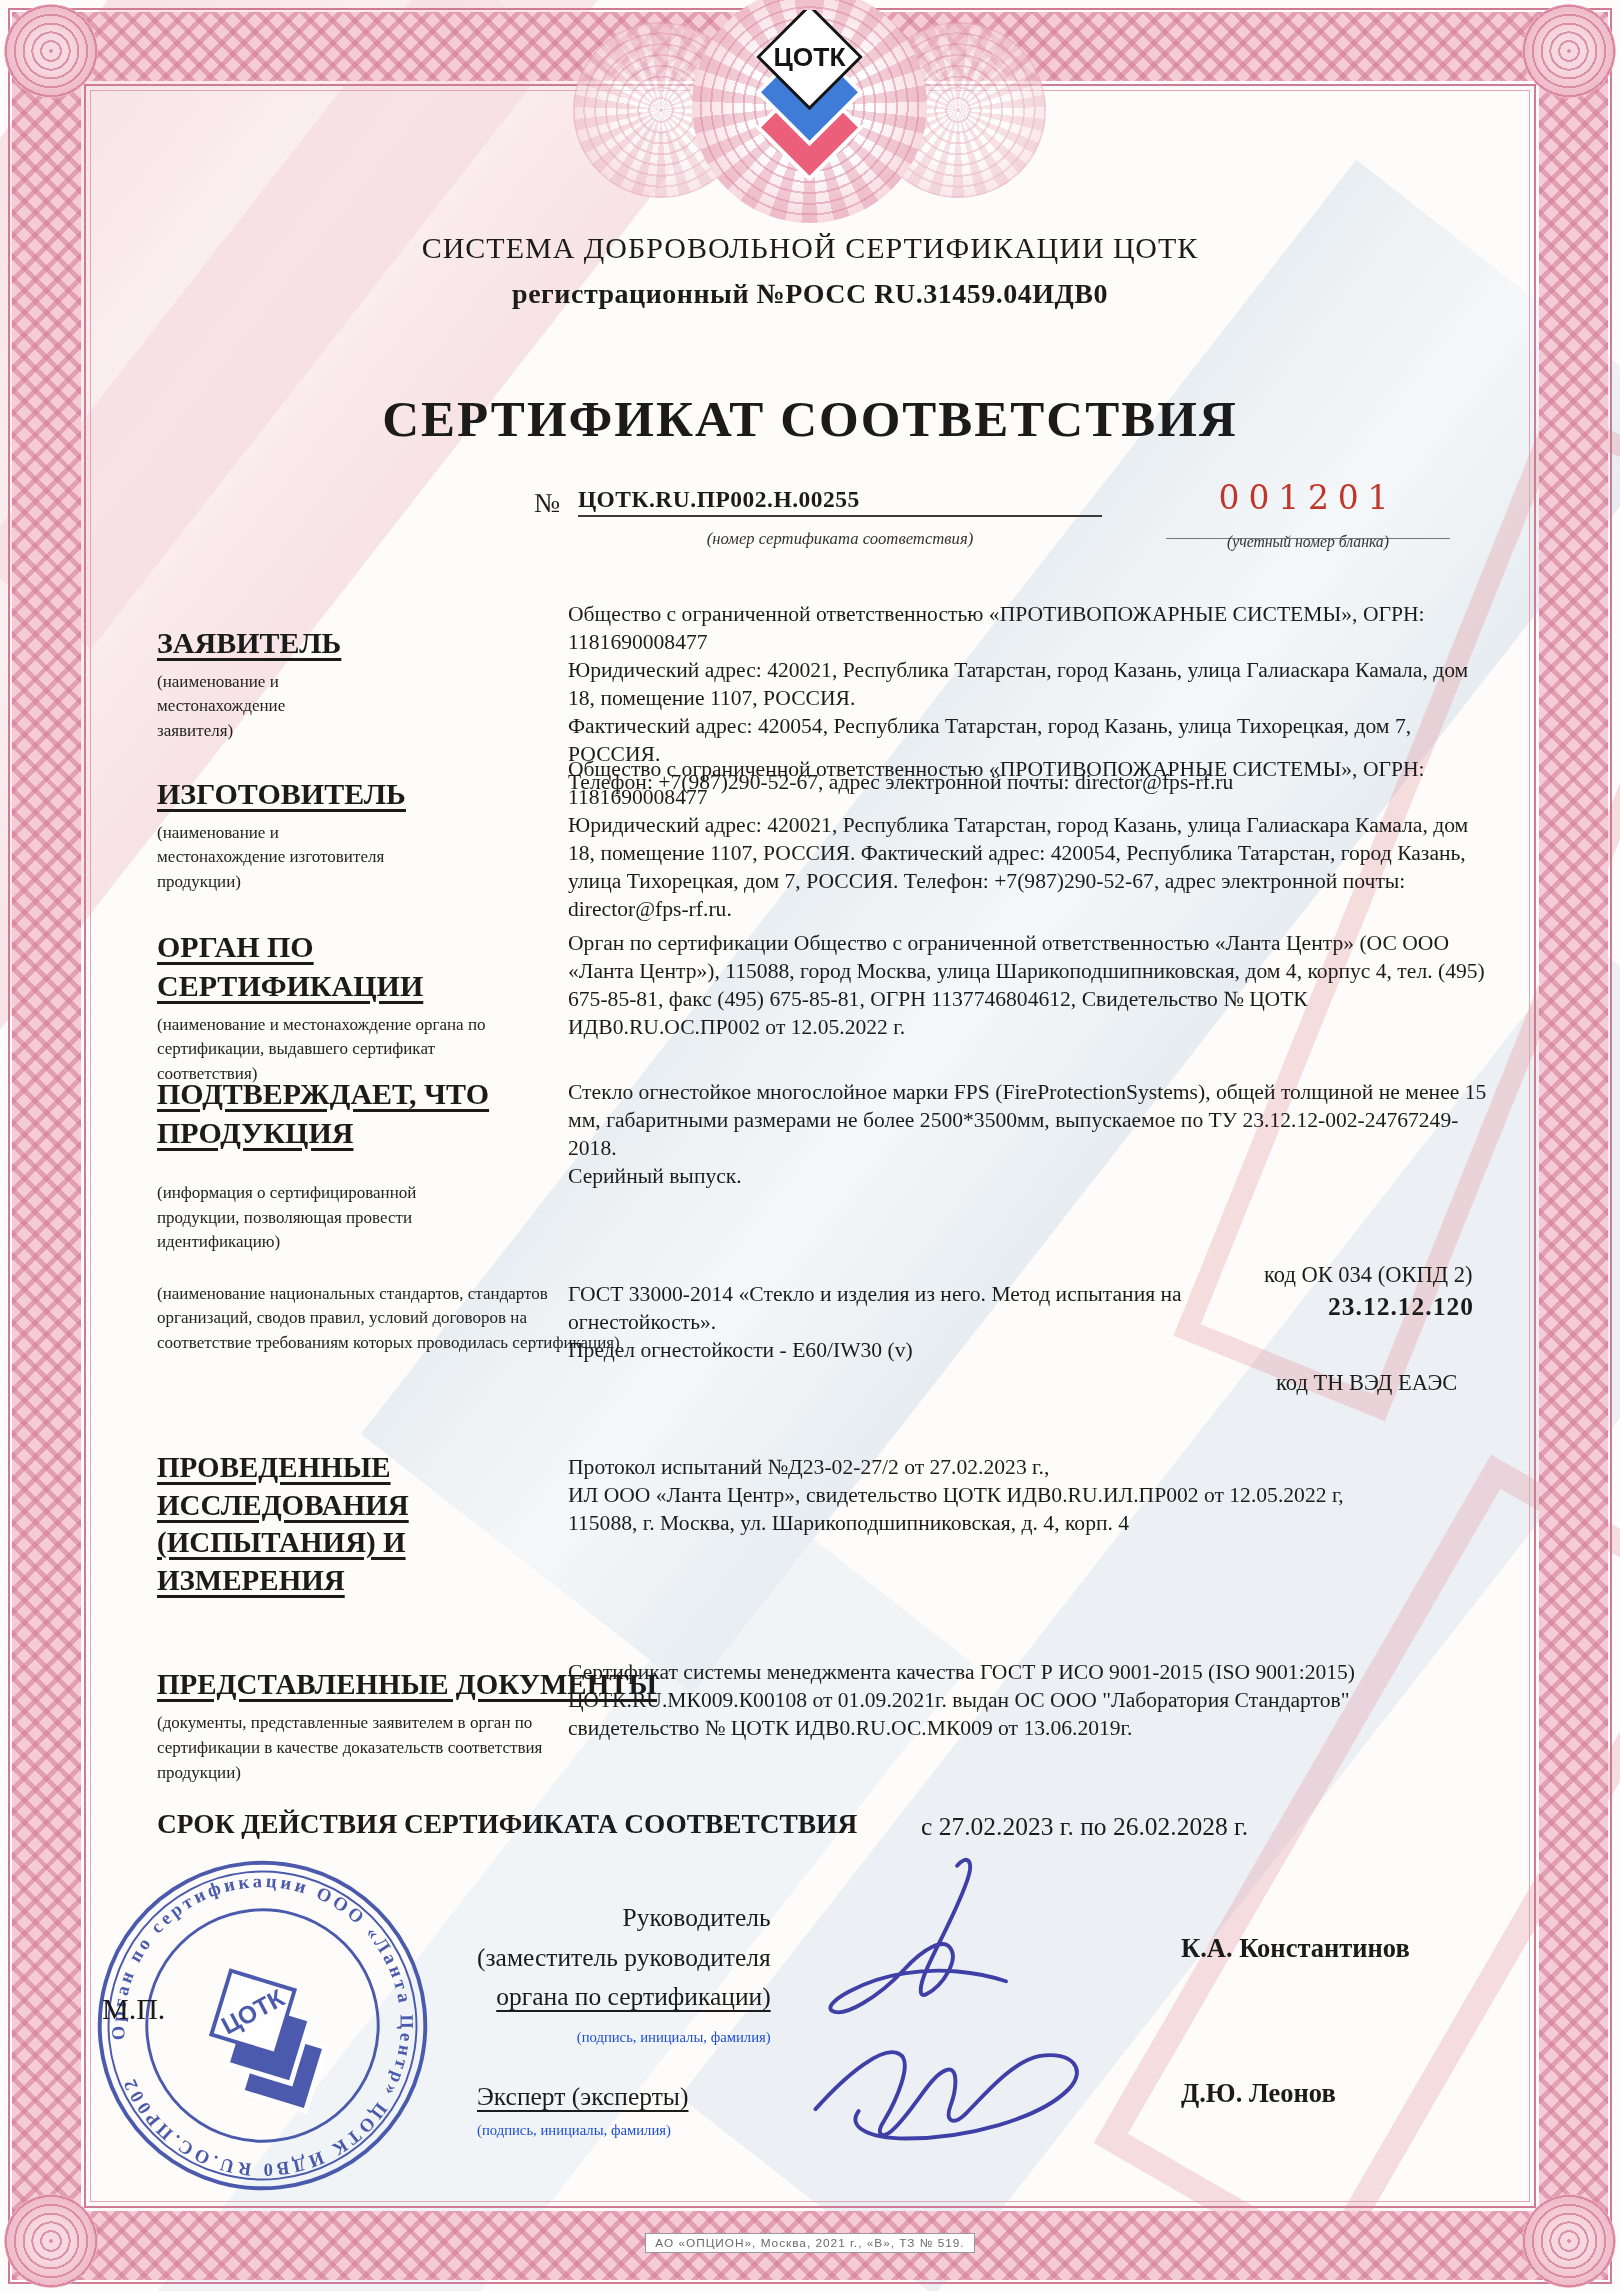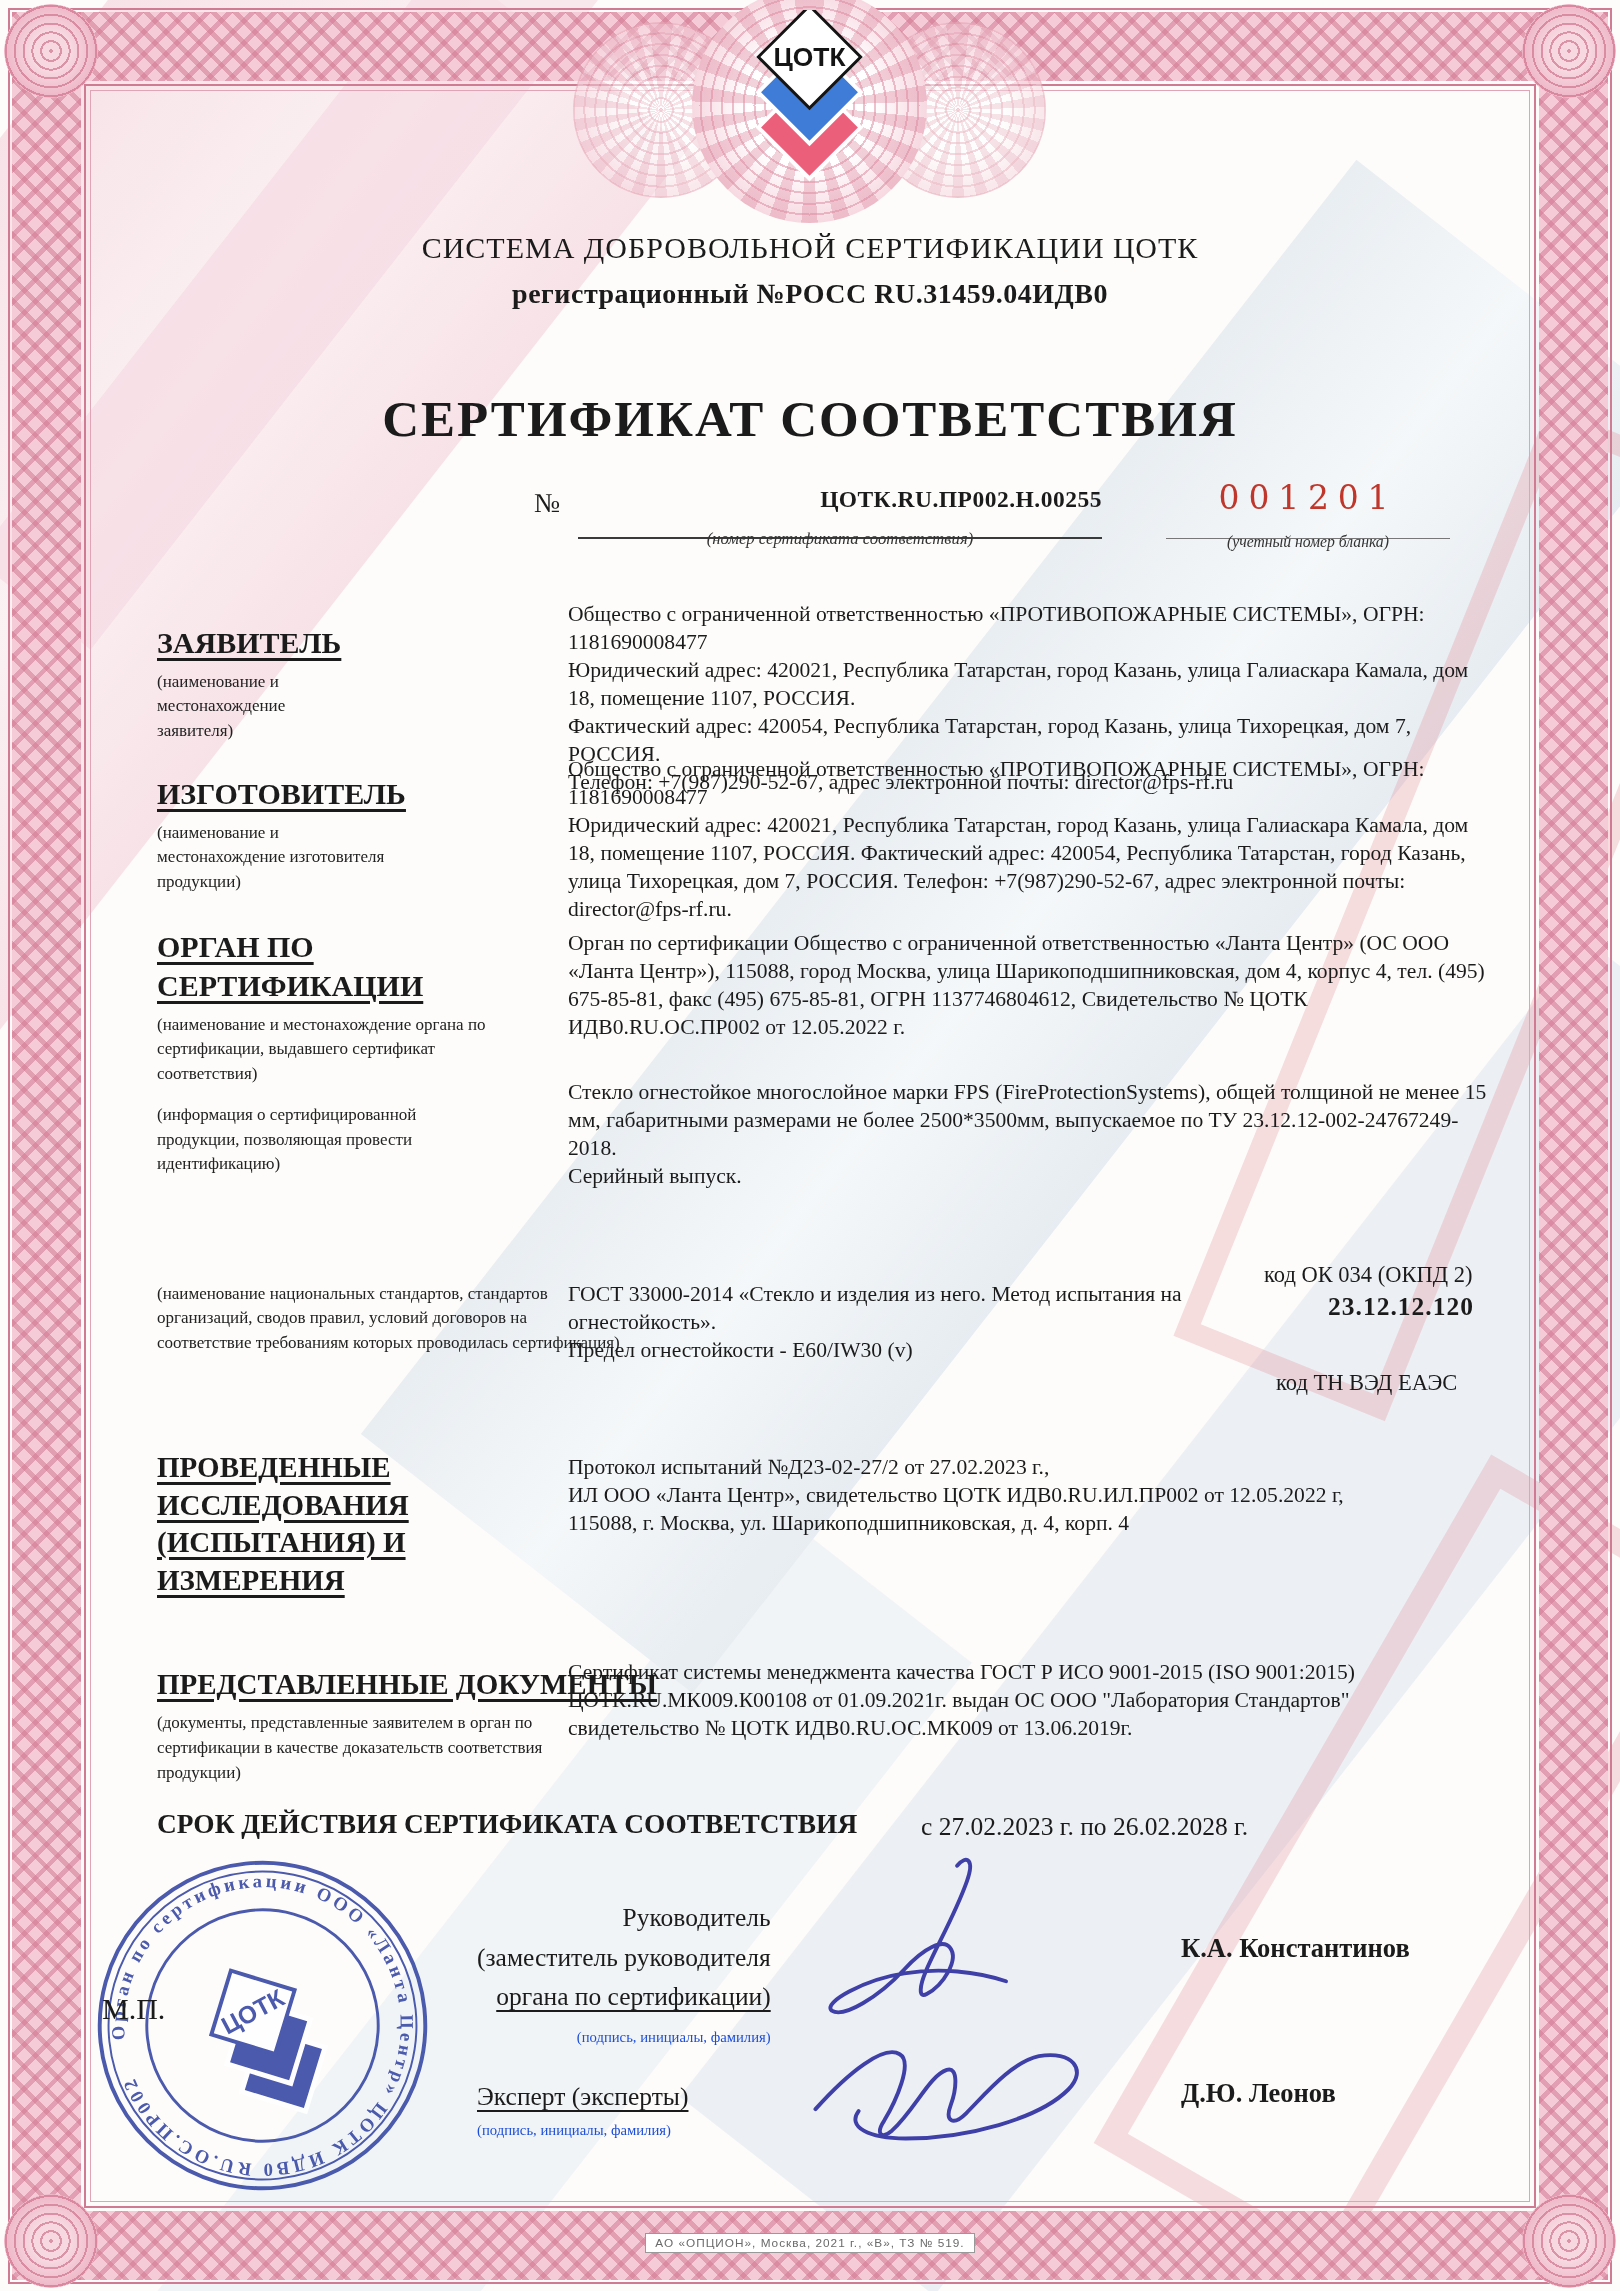--- a/index.html
+++ b/index.html
@@ -56,21 +56,21 @@
   .rosette-fan{width:176px;height:176px;opacity:.6;}
   .fan-l{left:573px;top:21.6px;} .fan-r{left:870px;top:21.6px;}
   .logo-svg{position:absolute;z-index:3;left:726px;top:9.8px;}
   
   .center-line{position:absolute;left:98px;right:98px;text-align:center;z-index:4;}
   .system-title{top:231px;font-size:30px;letter-spacing:1px;}
   .reg-line{top:278px;font-size:28px;font-weight:bold;letter-spacing:0.5px;}
   .doc-title{top:390px;font-size:51px;font-weight:bold;letter-spacing:2px;}
   .num-prefix{position:absolute;left:534px;top:488px;font-size:27.4px;z-index:4;}
   .cert-num-box{position:absolute;left:578px;top:486px;width:524px;z-index:4;
-    text-align:right;border-bottom:2px solid #3a3a3a;padding-bottom:24px;
+    text-align:left;border-bottom:2px solid #3a3a3a;padding-bottom:2px;
     font-size:23.5px;font-weight:bold;letter-spacing:0.5px;}
   .cert-num-caption{position:absolute;left:578px;top:529px;width:524px;z-index:4;
     text-align:center;font-size:16.7px;font-style:italic;color:#333;}
   .blank-num-box{position:absolute;left:1166px;top:478px;width:284px;z-index:4;
     text-align:center;color:#c0362b;font-size:33px;letter-spacing:8.8px;
     border-bottom:1.5px solid #777;padding-bottom:21px;font-family:"DejaVu Serif",serif;}
   .blank-num-caption{position:absolute;left:1166px;top:533px;width:284px;z-index:4;
     text-align:center;font-size:15.7px;font-style:italic;color:#333;}
   
   .sec-label-block{position:absolute;left:157px;z-index:4;}
@@ -176,20 +176,21 @@
 
   <div class="sec-label-block" style="top:927px;width:333px;">
     <div class="sec-label">ОРГАН ПО СЕРТИФИКАЦИИ</div>
     <div class="sec-sublabel">(наименование и местонахождение органа по
 сертификации, выдавшего сертификат
 соответствия)</div>
   </div>
   <div class="sec-content" style="top:929px;">Орган по сертификации Общество с ограниченной ответственностью «Ланта Центр» (ОС ООО «Ланта Центр»), 115088, город Москва, улица Шарикоподшипниковская, дом 4, корпус 4, тел. (495) 675-85-81, факс (495) 675-85-81, ОГРН 1137746804612, Свидетельство № ЦОТК ИДВ0.RU.ОС.ПР002 от 12.05.2022 г.</div>
 
   <div class="sec-label-block" style="top:1074px;width:412px;">
+    <div class="sec-label">ПОДТВЕРЖДАЕТ, ЧТО ПРОДУКЦИЯ</div>
     <div class="sec-sublabel" style="margin-top:29px;">(информация о сертифицированной
 продукции, позволяющая провести
 идентификацию)</div>
   </div>
   <div class="sec-content" style="top:1078px;">Стекло огнестойкое многослойное марки FPS (FireProtectionSystems), общей толщиной не менее 15 мм, габаритными  размерами не более 2500*3500мм, выпускаемое по ТУ 23.12.12-002-24767249-2018.
 Серийный выпуск.</div>
 
   <div class="sec-label-block" style="top:1274px;width:549px;">
     <div class="sec-sublabel">(наименование национальных стандартов, стандартов
 организаций, сводов правил, условий договоров на

